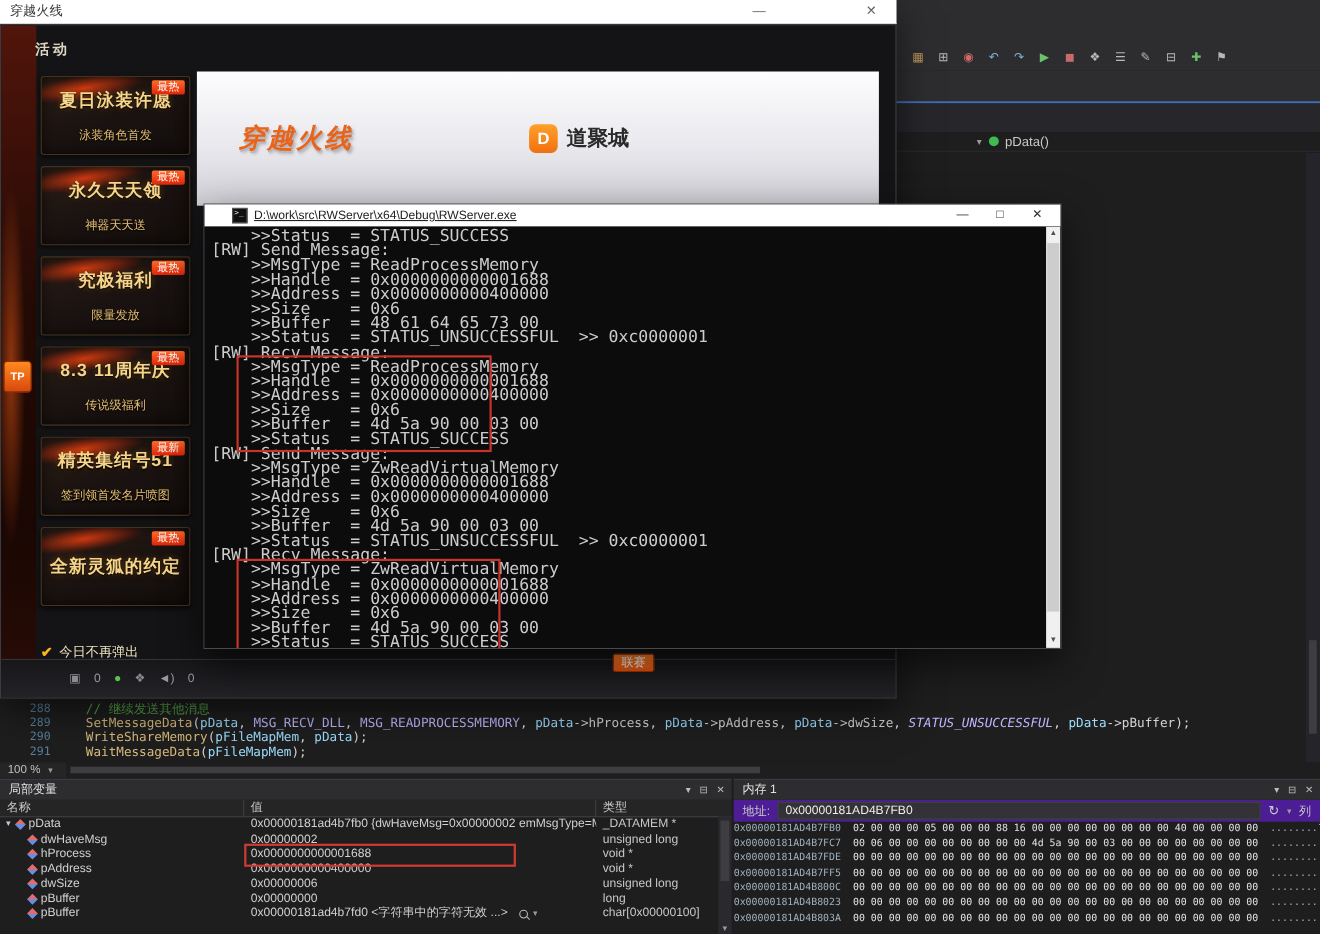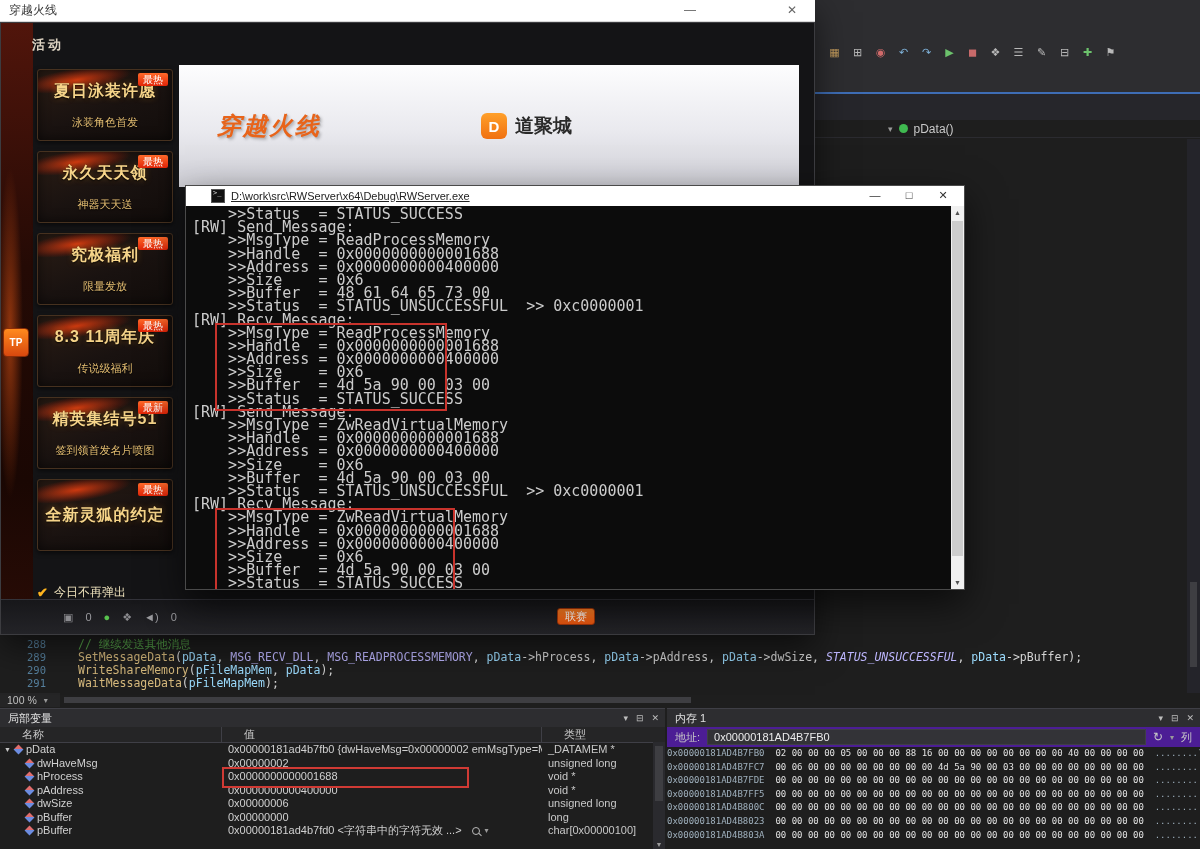--- a/index.html
+++ b/index.html
@@ -34,21 +34,21 @@
   .vs-vscroll{position:absolute;right:0;top:139px;width:13px;height:554px;background:#24242a;}
   .vs-vscroll::after{content:"";position:absolute;left:3px;top:80%;width:7px;height:85px;background:#3e3e42;}
 
   
   .dock{position:absolute;top:708px;bottom:0;background:#1e1e1e;border-top:1px solid #3f3f46;box-sizing:border-box;}
   .dock-left{left:0;width:665px;}
   .dock-right{left:667px;right:0;}
   .dock-header{height:18px;background:#2d2d30;color:#e0e0e0;font-size:11px;line-height:18px;padding-left:8px;position:relative;}
   .dock-ctrls{position:absolute;right:6px;top:0;height:18px;display:flex;align-items:center;gap:8px;color:#bdbdbd;font-size:9px;}
   .grid-header{height:15px;background:#252526;border-bottom:1px solid #3f3f46;display:flex;font-size:11px;color:#c8c8c8;line-height:15px;}
-  .gh-cell{border-right:1px solid #3f3f46;box-sizing:border-box;padding-left:22px;overflow:hidden;}
+  .gh-cell{border-right:1px solid #3f3f46;box-sizing:border-box;padding-left:6px;overflow:hidden;}
   .gh-name{width:222px;}
   .gh-value{width:320px;}
   .gh-type{flex:1;border-right:none;}
   #localsRows{position:relative;}
   .lv-row{display:flex;height:13.5px;line-height:13.5px;font-size:11px;color:#d0d0d0;}
   .lv-name{width:222px;flex:none;display:flex;align-items:center;gap:4px;overflow:hidden;white-space:nowrap;box-sizing:border-box;}
   .lv-exp{color:#c8c8c8;font-size:7px;}
   .lv-diamond{width:7px;height:7px;flex:none;transform:rotate(45deg);background:linear-gradient(135deg,#e06c6c 50%,#6c8ce0 50%);}
   .lv-value{width:320px;flex:none;overflow:hidden;white-space:nowrap;padding-left:6px;box-sizing:border-box;display:flex;align-items:center;}
   .lv-type{flex:1;overflow:hidden;white-space:nowrap;padding-left:6px;color:#c8c8c8;}
@@ -87,21 +87,21 @@
   .promo-title{font-size:16px;font-weight:bold;color:#f6d489;text-shadow:0 1px 2px #000,0 0 6px rgba(255,160,40,.35);letter-spacing:1px;z-index:1;white-space:nowrap;}
   .promo-subtitle{font-size:11px;color:#e6bf72;margin-top:13px;z-index:1;text-shadow:0 1px 1px #000;white-space:nowrap;}
   .g-banner{position:absolute;left:178px;top:42px;width:620px;height:122px;background:linear-gradient(180deg,#fdfdfe 0%,#e9e9ee 55%,#cfcfd6 100%);display:flex;align-items:center;overflow:hidden;}
   .cf-logo{margin-left:38px;font-size:24px;font-weight:bold;font-style:italic;color:#e8641a;text-shadow:1px 1px 0 #b8b8bc,2px 2px 3px rgba(0,0,0,.25);letter-spacing:2px;white-space:nowrap;}
   .djc{margin-left:160px;display:flex;align-items:center;gap:8px;font-size:19px;font-weight:bold;color:#2a2a2a;white-space:nowrap;}
   .djc-mark{width:26px;height:26px;border-radius:6px;background:linear-gradient(180deg,#ffa02a,#f07010);color:#fff;display:flex;align-items:center;justify-content:center;font-size:15px;font-weight:bold;}
   .g-check{position:absolute;left:36px;top:561px;display:flex;align-items:center;gap:6px;font-size:12px;color:#efe3bd;cursor:default;}
   .g-tick{color:#ffb41e;font-size:13px;font-weight:bold;}
   .g-bottombar{position:absolute;left:0;right:0;top:576px;bottom:0;background:linear-gradient(180deg,#17171a,#232327);border-top:1px solid #33333a;display:flex;align-items:center;gap:12px;padding-left:62px;box-sizing:border-box;}
   .g-boticon{color:#8c8c90;font-size:11px;line-height:12px;}
-  .g-btn{position:absolute;left:556px;top:585px;width:38px;height:17px;background:linear-gradient(180deg,#ff8024,#e5530e);border:1px solid #a03508;border-radius:3px;color:#fff;font-size:11px;line-height:15px;text-align:center;z-index:2;box-sizing:border-box;}
+  .g-btn{position:absolute;left:556px;top:571px;width:38px;height:17px;background:linear-gradient(180deg,#ff8024,#e5530e);border:1px solid #a03508;border-radius:3px;color:#fff;font-size:11px;line-height:15px;text-align:center;z-index:2;box-sizing:border-box;}
 
   
   #console{position:absolute;left:185px;top:185px;width:780px;height:405px;z-index:10;border:1px solid #4a4a4a;box-shadow:0 14px 36px rgba(0,0,0,.62);box-sizing:border-box;}
   .c-titlebar{height:20px;background:#ffffff;display:flex;align-items:center;font-size:11px;color:#222;padding-left:25px;gap:6px;position:relative;text-decoration:underline;}
   .c-app-icon{width:12px;height:12px;background:#111;border:1px solid #555;position:relative;flex:none;}
   .c-app-icon::before{content:">_";position:absolute;left:1px;top:-1px;color:#ddd;font-size:7px;font-family:"DejaVu Sans Mono",monospace;}
   .c-ctrl{position:absolute;top:0;width:34px;height:20px;text-align:center;line-height:18px;color:#333;font-size:11px;}
   .c-min{right:72px;} .c-max{right:38px;} .c-x{right:4px;}
   .c-body{position:absolute;left:0;top:20px;right:0;bottom:0;background:#0c0c0c;overflow:hidden;}
   #consoleText{position:absolute;left:6px;top:2px;}

